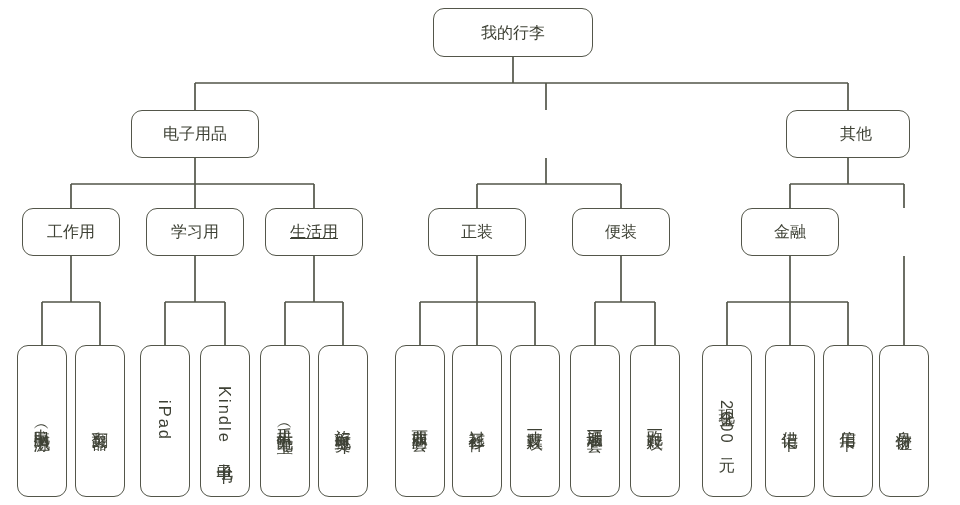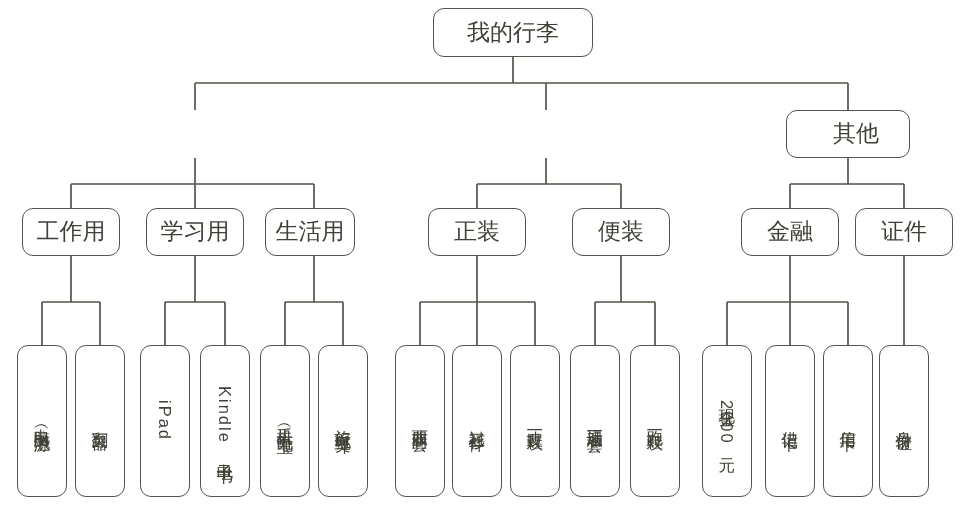--- a/index.html
+++ b/index.html
@@ -19,21 +19,21 @@
     position:absolute;left:0;top:0;width:960px;height:505px;
   }
   .node{
     position:absolute;
     box-sizing:border-box;
     background:#fff;
     border:1.8px solid var(--stroke);
     border-radius:11px;
     color:var(--ink);
     display:flex;align-items:center;justify-content:center;
-    font-size:23px;
+    font-size:16px;
     line-height:1.2;
     white-space:nowrap;
   }
   .node.leaf{
     writing-mode:vertical-rl;
     text-orientation:mixed;
     letter-spacing:2px;
     line-height:1;
     font-size:16.5px;
     white-space:normal;
@@ -66,29 +66,29 @@
       <path d="M621 256 V302 M595 302 H655 M595 302 V345 M655 302 V345"></path>
 
       <path d="M790 256 V302 M727 302 H848 M727 302 V345 M790 302 V345 M848 302 V345"></path>
 
       <path d="M904 256 V345"></path>
     </g>
   </svg>
 
   <div class="node" style="left:433px;top:8px;width:160px;height:49px;">我的行李</div>
 
+  <div class="node" style="left:131px;top:110px;width:128px;height:48px;">电子用品</div>
   <div class="node" style="left:786px;top:110px;width:124px;height:48px;padding-left:16px;">其他</div>
 
   <div class="node" style="left:22px;top:208px;width:98px;height:48px;text-align:center;">工作用</div>
   <div class="node" style="left:146px;top:208px;width:98px;height:48px;">学习用</div>
-  <div class="node" style="left:265px;top:208px;width:90px;height:48px;">生活用</div>
+  <div class="node" style="left:265px;top:208px;width:98px;height:48px;text-decoration:underline;">生活用</div>
   <div class="node" style="left:572px;top:208px;width:98px;height:48px;">便装</div>
   <div class="node" style="left:428px;top:208px;width:98px;height:48px;">正装</div>
   <div class="node" style="left:741px;top:208px;width:98px;height:48px;">金融</div>
-  <div class="node" style="left:855px;top:208px;width:98px;height:48px;">证件</div>
 
   <div class="node leaf" style="left:17px;top:345px;width:50px;height:152px;">电脑（电源）</div>
   <div class="node leaf" style="left:75px;top:345px;width:50px;height:152px;">翻页器</div>
   <div class="node leaf" style="left:140px;top:345px;width:50px;height:152px;">iPad</div>
   <div class="node leaf" style="left:200px;top:345px;width:50px;height:152px;">Kindle 电子书</div>
   <div class="node leaf" style="left:260px;top:345px;width:50px;height:152px;">手机（充电宝）</div>
   <div class="node leaf" style="left:318px;top:345px;width:50px;height:152px;">旅行电熨斗</div>
   <div class="node leaf" style="left:395px;top:345px;width:50px;height:152px;">西服两套</div>
   <div class="node leaf" style="left:452px;top:345px;width:50px;height:152px;">衬衫三件</div>
   <div class="node leaf" style="left:510px;top:345px;width:50px;height:152px;">皮鞋一双</div>

